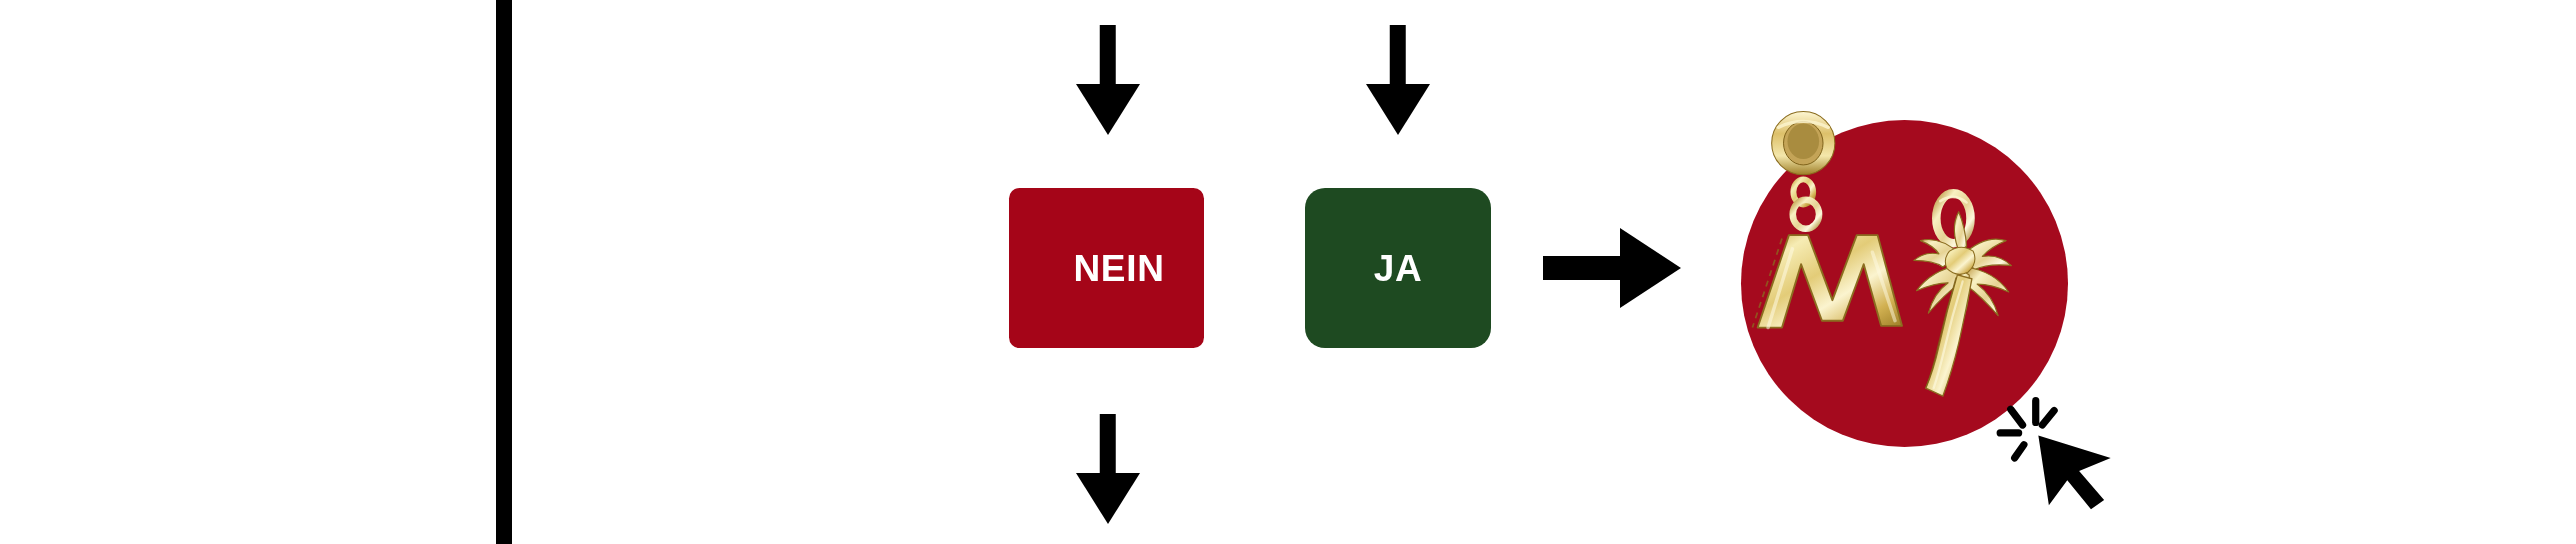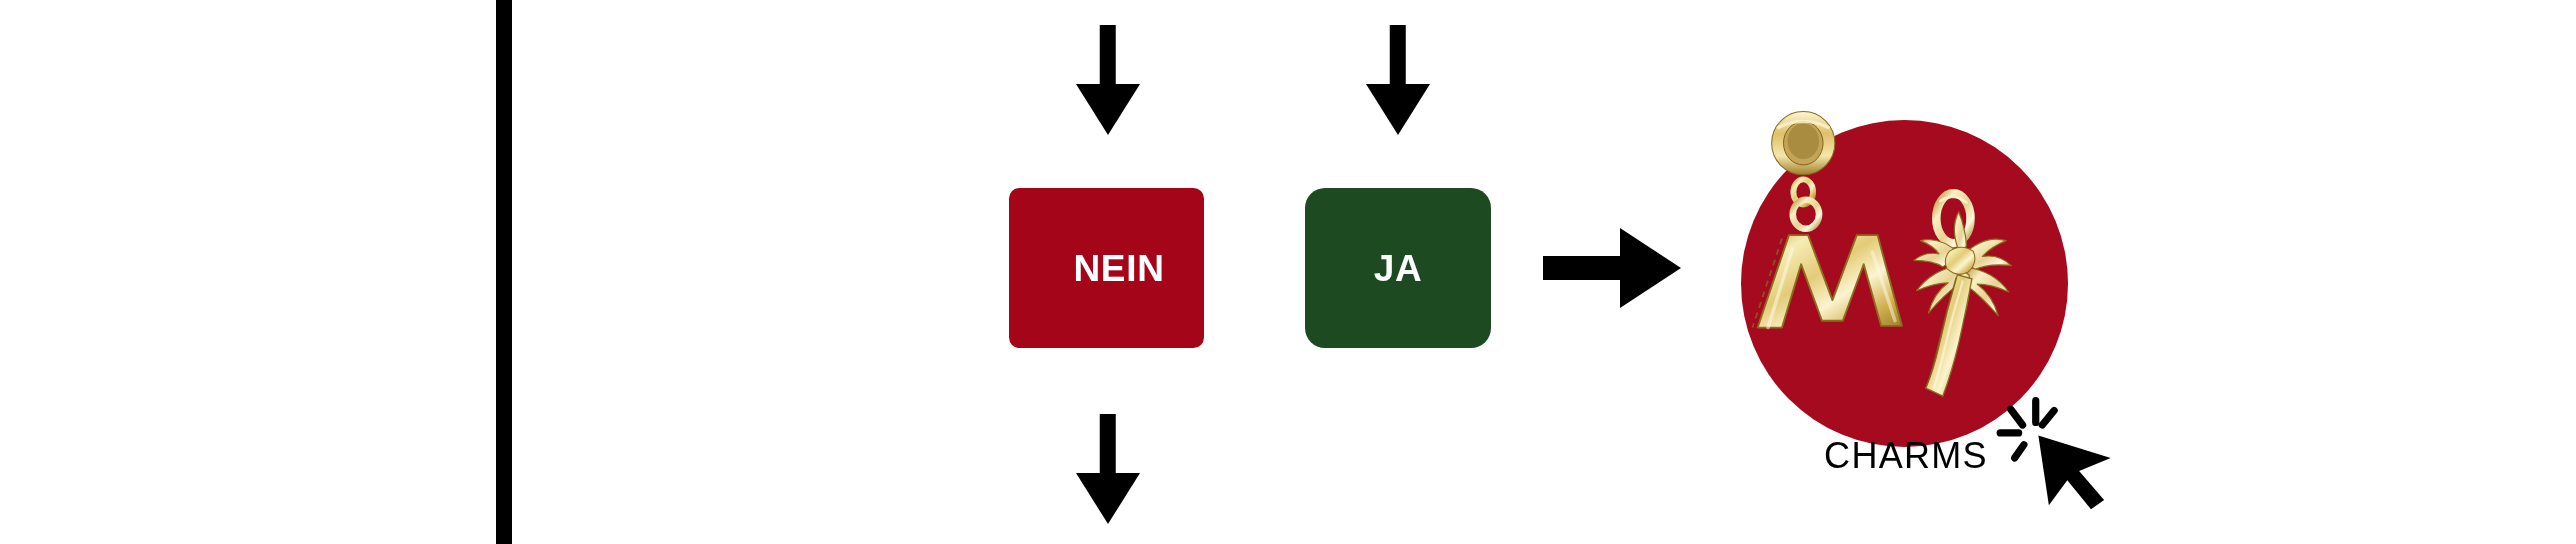--- a/index.html
+++ b/index.html
@@ -260,21 +260,20 @@
         </g>
 
         <path d="M316 222 Q334 210 352 222 Q360 240 344 254 Q326 262 312 248 Q306 234 316 222 Z" fill="url(#goldA)" stroke="#8b6d20" stroke-width="1.6"></path>
 
         <path d="M328 258 Q312 312 300 366 Q292 402 280 430 L306 442 Q320 404 330 362 Q342 308 350 264 Z" fill="url(#goldA)" stroke="#8b6d20" stroke-width="2"></path>
         <path d="M336 268 Q320 320 308 372 Q300 406 292 430" fill="none" stroke="#fffbe4" stroke-width="3.5" opacity="0.6" stroke-linecap="round"></path>
         <path d="M326 262 Q310 316 298 368 Q290 404 280 430" fill="none" stroke="#7d6118" stroke-width="1.8" opacity="0.8"></path>
       </g>
     </svg>
 
-    <div class="charms-label">CHARMS</div>
   </div>
 
   <svg class="click-cursor" viewBox="0 0 260 244">
     <g stroke="#000000" stroke-width="11" stroke-linecap="round">
       <line x1="68" y1="25" x2="68" y2="58"></line>
       <line x1="30" y1="38" x2="48" y2="62"></line>
       <line x1="96" y1="40" x2="78" y2="62"></line>
       <line x1="14" y1="74" x2="42" y2="74"></line>
       <line x1="36" y1="112" x2="50" y2="92"></line>
     </g>

